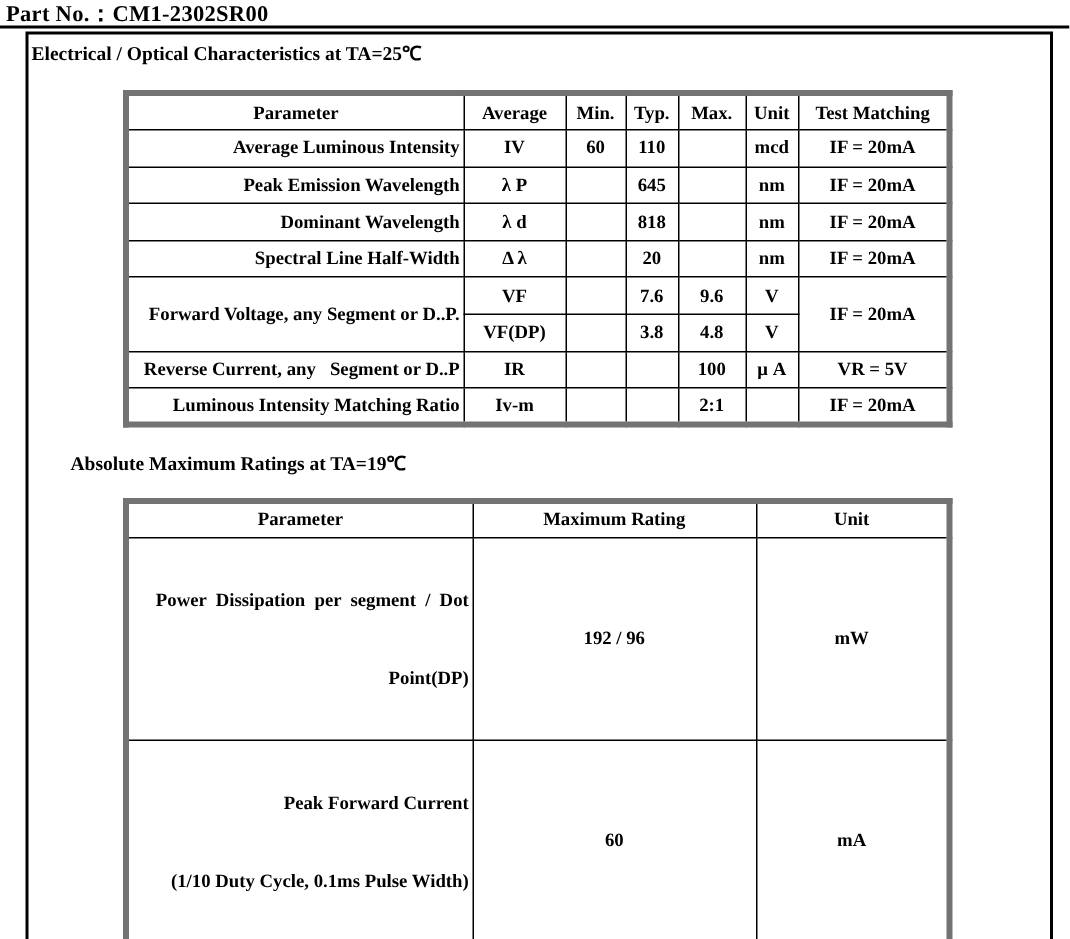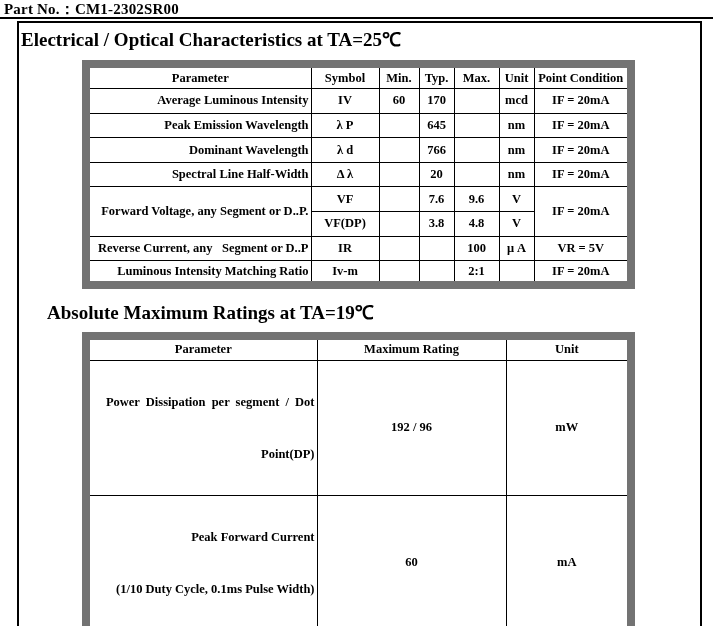--- a/index.html
+++ b/index.html
@@ -16,27 +16,27 @@
   }
   .partno-bar span {
     position:absolute; left:4px; top:0px; font-size:15px; letter-spacing:0.2px;
   }
 
   .outer-box {
     position:absolute; left:17px; top:21px; width:685px; height:640px;
     border:2px solid #000; box-sizing:border-box; background:#fff;
   }
 
-  .sec-title { position:absolute; font-size:19px; white-space:pre; }
+  .sec-title { position:absolute; font-size:13px; white-space:pre; }
   .sec-title.one { left:21px; top:26px; }
   .sec-title.two { left:47px; top:299px; }
 
   table.tbl {
     position:absolute; border-collapse:collapse; table-layout:fixed;
-    border:8px solid #737373; background:#fff;
+    border:4px solid #737373; background:#fff;
   }
   table.t1 { left:82px; top:60px;  width:553px; }
   table.t2 { left:82px; top:332px; width:553px; }
 
   .tbl th, .tbl td {
     border:1.5px solid #000;
     font-size:12.5px; font-weight:bold;
     text-align:center; vertical-align:middle;
     padding:0 2px; white-space:pre; overflow:hidden;
   }
@@ -67,50 +67,50 @@
         <col style="width:68px">
         <col style="width:40px">
       <col style="width:35px">
         <col style="width:45px">
         <col style="width:35px">
         <col>
     </colgroup>
     <tbody>
         <tr class="h">
       <th>Parameter</th>
-      <th>Symbol</th>
+      <th>Average</th>
       <th>Min.</th>
       <th>Typ.</th>
       <th>Max.</th>
       <th>Unit</th>
-      <th>Point Condition</th>
+      <th>Test Matching</th>
     </tr>
     <tr>
       <td class="param">Average Luminous Intensity</td>
       <td>IV</td>
       <td>60</td>
-      <td>170</td>
+      <td>110</td>
       <td></td>
       <td>mcd</td>
       <td>IF = 20mA</td>
     </tr>
     <tr>
       <td class="param">Peak Emission Wavelength</td>
       <td>λ P</td>
       <td></td>
       <td>645</td>
       <td></td>
       <td>nm</td>
       <td>IF = 20mA</td>
     </tr>
     <tr>
       <td class="param">Dominant Wavelength</td>
       <td>λ d</td>
       <td></td>
-      <td>766</td>
+      <td>818</td>
       <td></td>
       <td>nm</td>
       <td>IF = 20mA</td>
     </tr>
     <tr>
       <td class="param">Spectral Line Half-Width</td>
       <td>Δ λ</td>
       <td></td>
       <td>20</td>
       <td></td>

